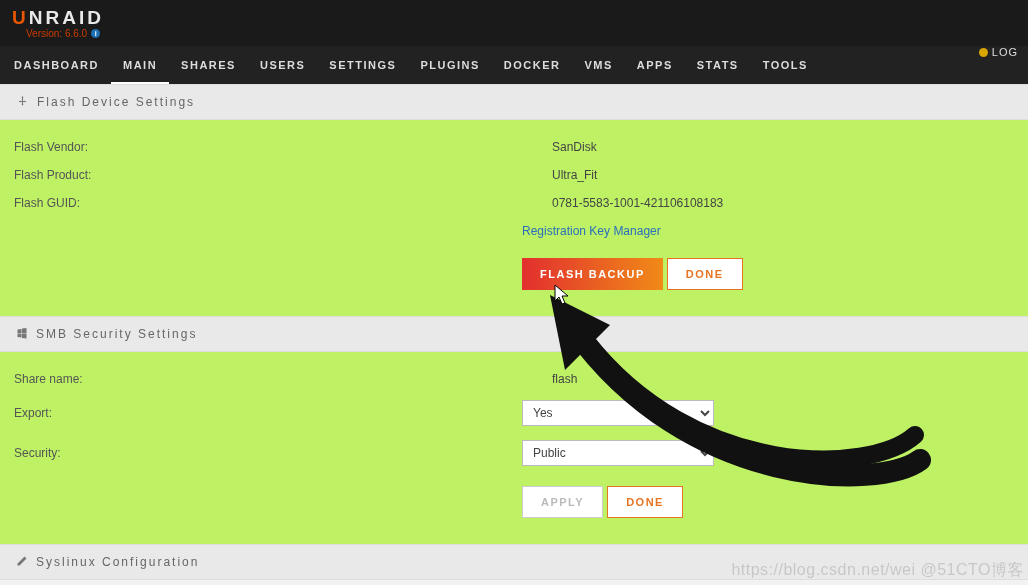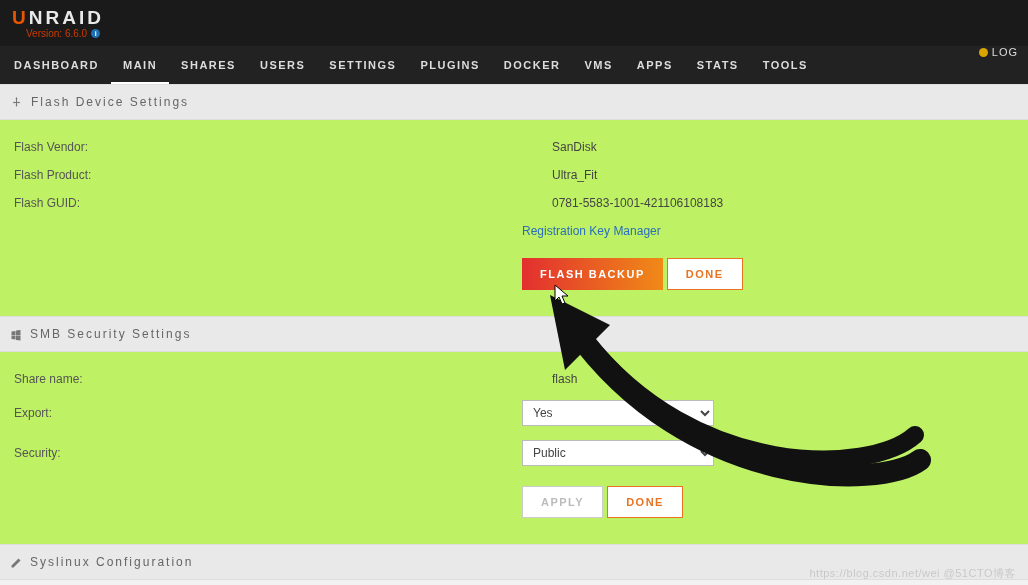--- a/index.html
+++ b/index.html
@@ -78,26 +78,26 @@
     letter-spacing: 1px;
     padding-right: 2px;
     display: flex;
     align-items: center;
     gap: 4px;
   }
   .section-header {
     background: #e9e9e9;
     border-top: 1px solid #ddd;
     border-bottom: 1px solid #ddd;
-    padding: 10px 10px;
+    padding: 10px 16px;
     letter-spacing: 2px;
     font-size: 12px;
     color: #666;
     display: flex;
-    align-items: flex-end;
+    align-items: flex-start;
     gap: 8px;
   }
   .content {
     background: #bef264;
     padding: 20px 14px 26px 14px;
   }
   .row {
     display: flex;
     margin-bottom: 14px;
     align-items: center;
@@ -154,24 +154,24 @@
     width: 192px;
     height: 26px;
     border: 1px solid #bbb;
     background: #fff;
     font-size: 12px;
     color: #444;
     padding: 0 6px;
   }
   .watermark {
     position: absolute;
-    right: 12px;
+    right: 4px;
     bottom: 4px;
     color: rgba(0,0,0,0.15);
-    font-size: 11px;
+    font-size: 16px;
     letter-spacing: 0.5px;
   }
   .arrow-overlay {
     position: absolute;
     left: 520px;
     top: 285px;
     pointer-events: none;
   }
   .section-icon svg { display: block; }
   .cursor {

